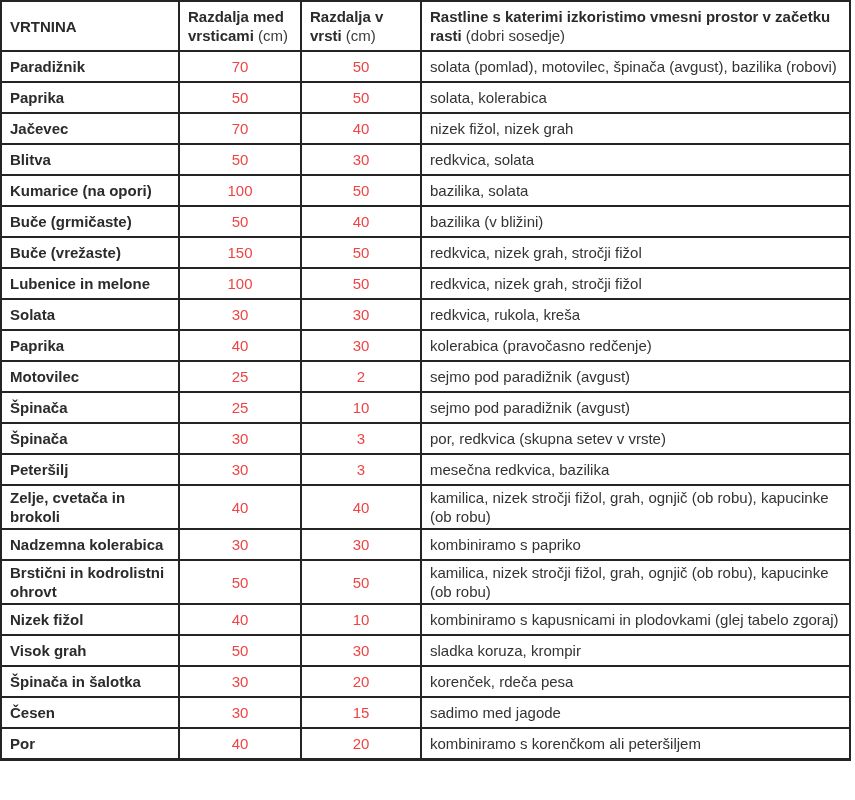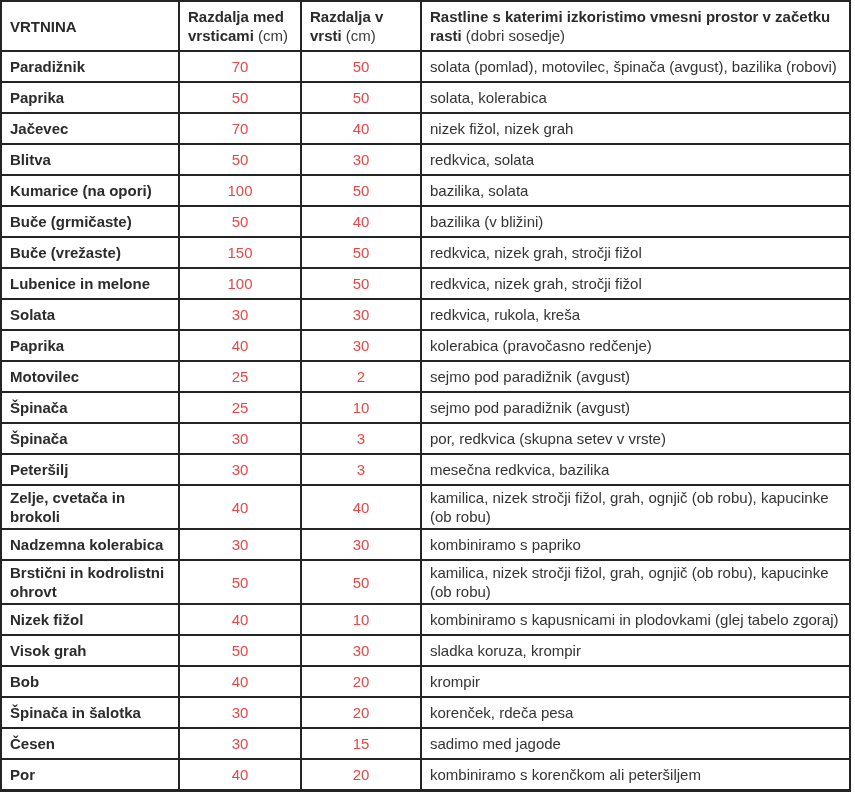--- a/index.html
+++ b/index.html
@@ -192,26 +192,20 @@
         <td class="col-num">10</td>
         <td class="col-nb">kombiniramo s kapusnicami in plodovkami (glej tabelo zgoraj)</td>
       </tr>
       <tr>
         <td class="col-veg">Visok grah</td>
         <td class="col-num">50</td>
         <td class="col-num">30</td>
         <td class="col-nb">sladka koruza, krompir</td>
       </tr>
       <tr>
-        <td class="col-veg">Bob</td>
-        <td class="col-num">40</td>
-        <td class="col-num">20</td>
-        <td class="col-nb">krompir</td>
-      </tr>
-      <tr>
         <td class="col-veg">Špinača in šalotka</td>
         <td class="col-num">30</td>
         <td class="col-num">20</td>
         <td class="col-nb">korenček, rdeča pesa</td>
       </tr>
       <tr>
         <td class="col-veg">Česen</td>
         <td class="col-num">30</td>
         <td class="col-num">15</td>
         <td class="col-nb">sadimo med jagode</td>

